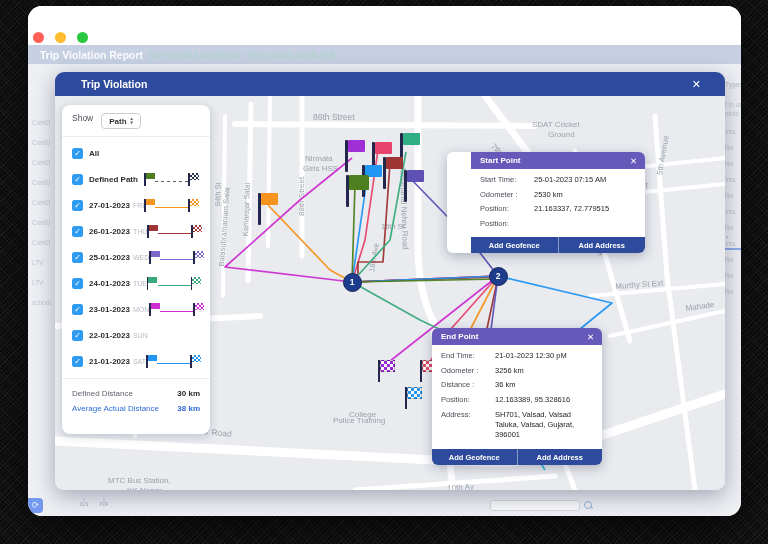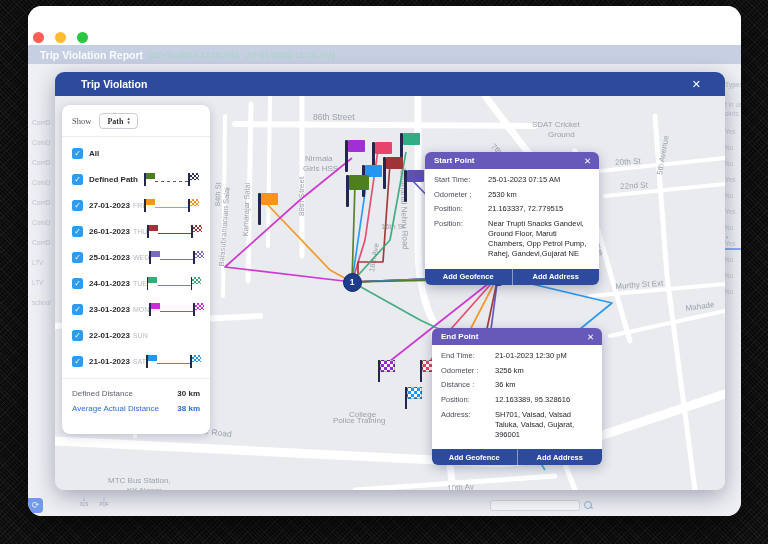--- a/index.html
+++ b/index.html
@@ -63,21 +63,21 @@
     background-image:
       linear-gradient(45deg,var(--c) 25%,transparent 25%,transparent 75%,var(--c) 75%),
       linear-gradient(45deg,var(--c) 25%,transparent 25%,transparent 75%,var(--c) 75%);
     background-size:6px 6px;background-position:0 0,3px 3px;}
   .marker{position:absolute;width:19px;height:19px;border-radius:50%;background:#1e3c8c;
     border:1.5px solid #16255f;color:#fff;font-size:8.5px;font-weight:bold;
     display:flex;align-items:center;justify-content:center;z-index:4;box-sizing:border-box;}
   
   .side-card{position:absolute;left:7px;top:9px;width:148px;background:#fff;border-radius:8px;
     box-shadow:0 2px 10px rgba(30,40,80,.22);z-index:6;font-size:8px;}
-  .show-row{display:flex;align-items:center;gap:8px;padding:8px 24px 7px 10px;font-family:Liberation Serif, serif;}
+  .show-row{display:flex;align-items:flex-start;gap:8px;padding:8px 24px 7px 10px;}
   .show-label{color:#4a4f58;font-size:8.5px;}
   .path-select{display:flex;align-items:center;gap:4px;border:1px solid #c9cdd4;border-radius:4px;
     padding:2.5px 7px;font-size:8px;font-weight:bold;color:#333;background:#fff;}
   .sel-arrows{display:flex;flex-direction:column;font-size:4.5px;line-height:4px;color:#555;}
   .divider{height:1px;background:#eceef1;}
   .leg-rows{padding:3px 10px 4px 10px;}
   .leg-row{display:flex;align-items:center;height:26px;}
   .cb{width:11px;height:11px;background:#2e9bf0;border-radius:2.5px;color:#fff;font-size:8px;
     line-height:11px;text-align:center;flex:0 0 auto;}
   .leg-label{font-weight:bold;color:#2b2b2b;font-size:8px;margin-left:6px;white-space:nowrap;}
@@ -455,41 +455,40 @@
                 <span class="dl">Defined Distance</span>
                 <span class="dv">30 km</span>
               </div>
               <div class="dist-row blue">
                 <span class="dl">Average Actual Distance</span>
                 <span class="dv">38 km</span>
               </div>
             </div>
           </div>
 
-          <div class="popup" style="left:370px;top:56px;width:174px;">
+          <div class="popup" style="left:392px;top:56px;width:174px;padding-left:24px;">
             <div class="popup-header">
               <span class="p-title">Start Point</span>
               <span class="popup-close">✕</span>
             </div>
             <div class="popup-body" id="sp-rows">
                 <div class="prow">
                   <span class="plabel">Start Time:</span>
                   <span class="pvalue">25-01-2023 07:15 AM</span>
                 </div>
                 <div class="prow">
                   <span class="plabel">Odometer :</span>
                   <span class="pvalue">2530 km</span>
                 </div>
                 <div class="prow">
                   <span class="plabel">Position:</span>
                   <span class="pvalue">21.163337, 72.779515</span>
                 </div>
                 <div class="prow">
                   <span class="plabel">Position:</span>
-                  <span class="pvalue">Near Trupti Snacks Gandevi, Ground Floor, Maruti Chambers, Opp Petrol Pump, Rahej, Gandevi,Gujarat NE</span>
                 </div>
               </div>
             <div class="popup-btns">
               <div class="pbtn">Add Geofence</div>
               <div class="pbtn">Add Address</div>
             </div>
           </div>
 
           <div class="popup" style="left:377px;top:232px;width:170px;">
             <div class="popup-header">

